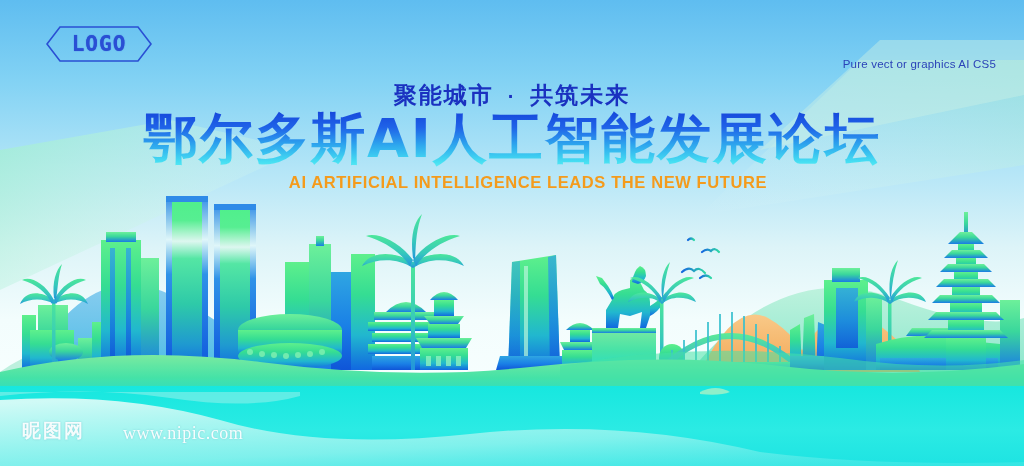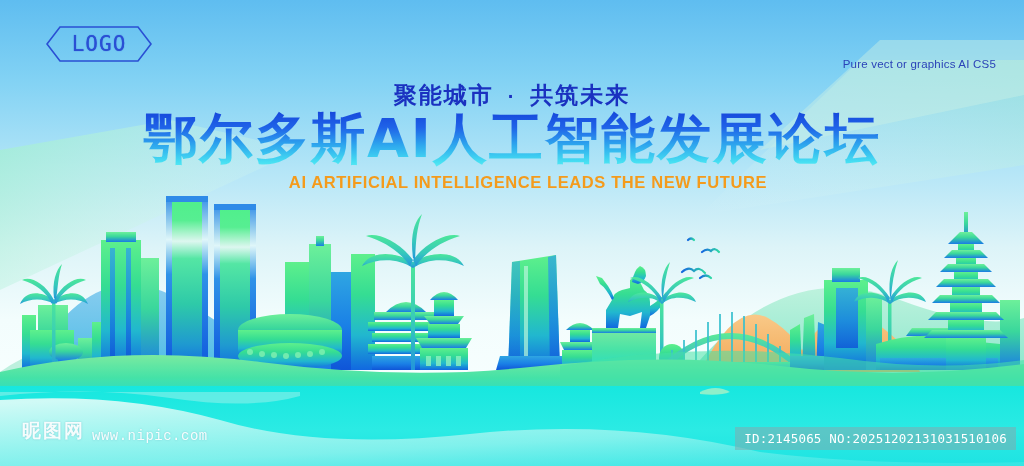--- a/index.html
+++ b/index.html
@@ -9,21 +9,21 @@
     background:linear-gradient(180deg,#63c1f0 0%,#7fd0f4 18%,#a8e0f6 38%,#d8f1f7 58%,#edfbfb 72%,#f5fdfd 80%);
   }
   .layer{position:absolute;left:0;top:0;width:1024px;height:466px;}
   
   #logo-badge{
     position:absolute;left:46px;top:26px;width:106px;height:36px;
     display:flex;align-items:center;justify-content:center;
   }
   #logo-badge svg{position:absolute;left:0;top:0;}
   #logo-text{
-    position:relative;z-index:2;color:#2a4fd4;font-size:21px;font-weight:normal;
+    position:relative;z-index:2;color:#2a4fd4;font-size:21px;font-weight:bold;
     letter-spacing:1px;font-family:"DejaVu Sans Mono","Liberation Mono",monospace;
     text-shadow:0 0 1px #2a4fd4;
   }
   #corner-note{
     position:absolute;right:28px;top:22px;color:#2b43b8;font-size:11.5px;
     letter-spacing:.2px;white-space:nowrap;margin-top:36px;
   }
   #subtitle{
     position:absolute;left:0;top:80px;width:1024px;text-align:center;
     color:#1a31c0;font-size:23px;font-weight:bold;letter-spacing:2px;
@@ -41,23 +41,23 @@
     position:absolute;left:0;top:173px;width:1024px;text-align:center;
     color:#f49b1c;font-size:16.5px;font-weight:bold;letter-spacing:.6px;margin-left:16px;
   }
   
   #watermark{
     position:absolute;left:22px;bottom:22px;display:flex;align-items:flex-end;gap:7px;
     color:rgba(255,255,255,.92);
   }
   #watermark .cn{font-size:19px;font-weight:bold;letter-spacing:2px;
      text-shadow:0 0 2px rgba(120,200,210,.9);}
-  #watermark .url{font-size:14px;letter-spacing:.5px;
-     font-family:Liberation Mono, monospace;
-     text-shadow:0 0 2px rgba(120,200,210,.9);}
+  #watermark .url{font-size:18px;letter-spacing:.5px;
+     font-family:Liberation Serif, serif;
+     text-shadow:0 0 2px rgba(120,200,210,.9);margin-left:31px;}
   #id-badge{
     position:absolute;right:8px;bottom:16px;background:rgba(130,170,175,.55);
     color:#ffffff;font-size:12.5px;padding:4px 9px;letter-spacing:.2px;white-space:nowrap;
     font-family:"DejaVu Sans Mono","Liberation Mono",monospace;
   }
 </style>
 </head>
 <body>
 
 <div id="poster">
@@ -417,14 +417,13 @@
 
   <div id="main-title">鄂尔多斯AI人工智能发展论坛</div>
 
   <div id="en-tagline">AI ARTIFICIAL INTELLIGENCE LEADS THE NEW FUTURE</div>
 
   <div id="watermark">
     <span class="cn">昵图网</span>
     <span class="url">www.nipic.com</span>
   </div>
 
-  <div id="id-badge">ID:2145065 NO:20251202131031510106</div>
 </div>
 
 </body></html>

